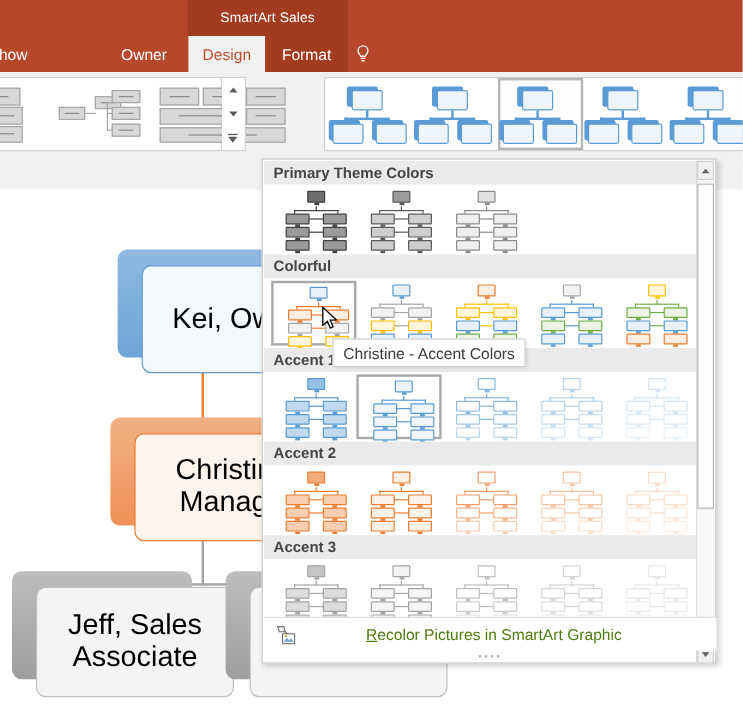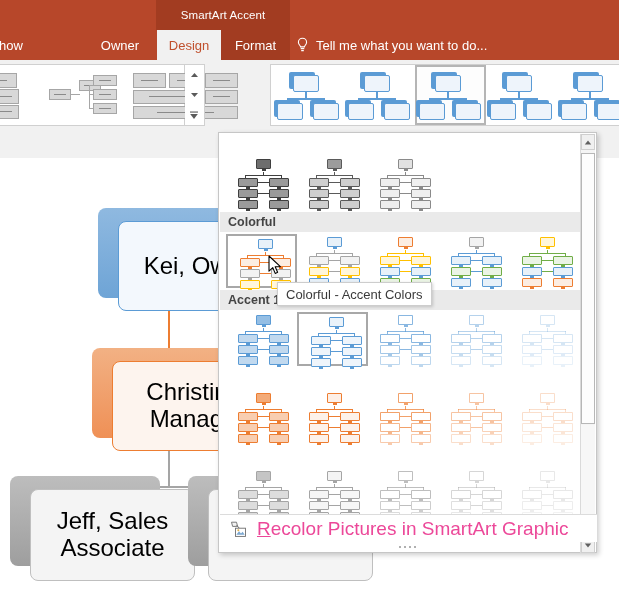--- a/index.html
+++ b/index.html
@@ -189,21 +189,21 @@
     background: #f7f7f7;
   }
 
   
   #recolor-cmd {
     position: absolute; left: 1px; bottom: 10px; width: 377px; height: 28px;
     background: #ffffff; border-top: 1px solid #dcdcdc;
     display: flex; align-items: center; gap: 10px; padding-left: 9px;
   }
   #recolor-icon { width: 18px; height: 18px; position: relative; flex: 0 0 auto; }
-  #recolor-text { font-size: 19px; color: #ec4899; white-space: nowrap; }
+  #recolor-text { font-size: 13px; color: #4d7c0f; white-space: nowrap; margin-left: 48px; }
   #recolor-text u { text-decoration: underline; }
   #panel-grip {
     position: absolute; left: 0; bottom: 1px; width: 377px; height: 9px;
     display: flex; align-items: center; justify-content: center; gap: 3px;
   }
   #panel-grip i { width: 2px; height: 2px; background: #b0b0b0; display: block; }
 
   
   #tooltip {
     position: absolute; left: 277px; top: 282px; height: 24px;
@@ -214,36 +214,35 @@
     z-index: 60;
   }
 
   
   #cursor { position: absolute; left: 268px; top: 255px; z-index: 70; }
 </style>
 </head>
 <body>
 
 <div id="titlebar">
-  <div id="contextual-tab-label">SmartArt Accent</div>
+  <div id="contextual-tab-label">SmartArt Sales</div>
 </div>
 
 <div id="tabstrip">
   <div class="tab" id="tab-slideshow">how</div>
   <div class="tab" id="tab-view">Owner</div>
   <div class="tab active" id="tab-design">Design</div>
   <div class="tab ctx" id="tab-format">Format</div>
   <div id="tellme">
     <span class="bulb">
       <svg width="13" height="16" viewBox="0 0 13 16">
         <path d="M6.5 1.2c-2.3 0-4.1 1.8-4.1 4 0 1.5.8 2.5 1.5 3.3.4.5.7.9.7 1.4h3.8c0-.5.3-.9.7-1.4.7-.8 1.5-1.8 1.5-3.3 0-2.2-1.8-4-4.1-4z" fill="none" stroke="#ffffff" stroke-width="1.1"></path>
         <path d="M4.7 11.6h3.6M5.2 13.6h2.6" stroke="#ffffff" stroke-width="1.1" fill="none"></path>
       </svg>
     </span>
-    <span>Tell me what you want to do...</span>
   </div>
 </div>
 
 <div id="ribbon">
 
   <div id="layouts-gallery">
 
     <div class="minichart" style="left:16px;top:8px;width:76px;height:46px;">
       <div class="mc-box" style="left:16px;top:0;width:44px;height:15px;"></div>
 
@@ -387,20 +386,21 @@
   </div>
 
   <div class="org-node" style="left:188px;top:318px;">
     <div class="org-shadow" style="left:0;top:0;width:150px;height:90px;background:linear-gradient(180deg,#bdbdbd 0%,#9e9e9e 100%);"></div>
     <div class="org-front" style="left:20px;top:13px;width:165px;height:92px;background:#f4f4f4;border:1px solid #bfbfbf;">Associate</div>
   </div>
 </div>
 
 <div id="color-panel">
 
+  <div class="group-header" style="top:1px;">Primary Theme Colors</div>
   <div class="swatch-row" style="top:21px;height:58px;">
     <div class="swatch" style="left:6px;">
         <div class="g" style="left: 8px; top: 1px; width: 59px; height: 54px;">
           <div class="g-conn" style="left: 29px; top: 15px; width: 1.3px; height: 4px; background: rgb(63, 63, 63);"></div>
           <div class="g-conn" style="left: 11px; top: 18px; width: 37px; height: 1.3px; background: rgb(63, 63, 63);"></div>
           <div class="g-conn" style="left: 11px; top: 18px; width: 1.3px; height: 3px; background: rgb(63, 63, 63);"></div>
           <div class="g-conn" style="left: 47px; top: 18px; width: 1.3px; height: 3px; background: rgb(63, 63, 63);"></div>
           <div class="g-conn" style="left: 23px; top: 25px; width: 13px; height: 1.3px; background: rgb(63, 63, 63);"></div>
           <div class="g-conn" style="left: 23px; top: 36px; width: 13px; height: 1.3px; background: rgb(63, 63, 63);"></div>
           <div class="g-conn" style="left: 13px; top: 25px; width: 0px; height: 0px; background: rgb(63, 63, 63);"></div>
@@ -723,20 +723,21 @@
           <div class="g-screen" style="left: 35px; top: 32px; width: 20px; height: 9px; border: 1.3px solid rgba(91, 155, 213, 0.196); background: rgb(255, 255, 255);"></div>
           <div class="g-stand" style="left: 43px; top: 41px; width: 4px; height: 1.6px; background: rgba(91, 155, 213, 0.196);"></div>
           <div class="g-screen" style="left: 4px; top: 43px; width: 20px; height: 9px; border: 1.3px solid rgba(91, 155, 213, 0.14); background: rgb(255, 255, 255);"></div>
           <div class="g-stand" style="left: 12px; top: 52px; width: 4px; height: 1.6px; background: rgba(91, 155, 213, 0.14);"></div>
           <div class="g-screen" style="left: 35px; top: 43px; width: 20px; height: 9px; border: 1.3px solid rgba(91, 155, 213, 0.14); background: rgb(255, 255, 255);"></div>
           <div class="g-stand" style="left: 43px; top: 52px; width: 4px; height: 1.6px; background: rgba(91, 155, 213, 0.14);"></div>
         </div>
       </div>
   </div>
 
+  <div class="group-header" style="top:235px;">Accent 2</div>
   <div class="swatch-row" style="top:255px;height:58px;">
     <div class="swatch" style="left:6px;">
         <div class="g" style="left: 8px; top: 1px; width: 59px; height: 54px;">
           <div class="g-conn" style="left: 29px; top: 15px; width: 1.3px; height: 4px; background: rgb(237, 125, 49);"></div>
           <div class="g-conn" style="left: 11px; top: 18px; width: 37px; height: 1.3px; background: rgb(237, 125, 49);"></div>
           <div class="g-conn" style="left: 11px; top: 18px; width: 1.3px; height: 3px; background: rgb(237, 125, 49);"></div>
           <div class="g-conn" style="left: 47px; top: 18px; width: 1.3px; height: 3px; background: rgb(237, 125, 49);"></div>
           <div class="g-conn" style="left: 23px; top: 25px; width: 13px; height: 1.3px; background: rgb(237, 125, 49);"></div>
           <div class="g-conn" style="left: 23px; top: 36px; width: 13px; height: 1.3px; background: rgb(237, 125, 49);"></div>
           <div class="g-conn" style="left: 13px; top: 25px; width: 0px; height: 0px; background: rgb(237, 125, 49);"></div>
@@ -851,20 +852,21 @@
           <div class="g-screen" style="left: 35px; top: 32px; width: 20px; height: 9px; border: 1.3px solid rgba(237, 125, 49, 0.196); background: rgb(255, 255, 255);"></div>
           <div class="g-stand" style="left: 43px; top: 41px; width: 4px; height: 1.6px; background: rgba(237, 125, 49, 0.196);"></div>
           <div class="g-screen" style="left: 4px; top: 43px; width: 20px; height: 9px; border: 1.3px solid rgba(237, 125, 49, 0.14); background: rgb(255, 255, 255);"></div>
           <div class="g-stand" style="left: 12px; top: 52px; width: 4px; height: 1.6px; background: rgba(237, 125, 49, 0.14);"></div>
           <div class="g-screen" style="left: 35px; top: 43px; width: 20px; height: 9px; border: 1.3px solid rgba(237, 125, 49, 0.14); background: rgb(255, 255, 255);"></div>
           <div class="g-stand" style="left: 43px; top: 52px; width: 4px; height: 1.6px; background: rgba(237, 125, 49, 0.14);"></div>
         </div>
       </div>
   </div>
 
+  <div class="group-header" style="top:313px;">Accent 3</div>
   <div class="swatch-row" style="top:333px;height:58px;">
     <div class="swatch" style="left:6px;">
         <div class="g" style="left: 8px; top: 1px; width: 59px; height: 54px;">
           <div class="g-conn" style="left: 29px; top: 15px; width: 1.3px; height: 4px; background: rgb(165, 165, 165);"></div>
           <div class="g-conn" style="left: 11px; top: 18px; width: 37px; height: 1.3px; background: rgb(165, 165, 165);"></div>
           <div class="g-conn" style="left: 11px; top: 18px; width: 1.3px; height: 3px; background: rgb(165, 165, 165);"></div>
           <div class="g-conn" style="left: 47px; top: 18px; width: 1.3px; height: 3px; background: rgb(165, 165, 165);"></div>
           <div class="g-conn" style="left: 23px; top: 25px; width: 13px; height: 1.3px; background: rgb(165, 165, 165);"></div>
           <div class="g-conn" style="left: 23px; top: 36px; width: 13px; height: 1.3px; background: rgb(165, 165, 165);"></div>
           <div class="g-conn" style="left: 13px; top: 25px; width: 0px; height: 0px; background: rgb(165, 165, 165);"></div>
@@ -1015,20 +1017,20 @@
   </div>
   <div id="panel-grip">
     <i></i>
       <i></i>
       <i></i>
       <i></i>
   </div>
 </div>
 
 <div id="tooltip">
-  <span>Colorful - Accent Colors</span>
+  <span>Christine - Accent Colors</span>
 </div>
 
 <div id="cursor">
   <svg width="16" height="22" viewBox="0 0 16 22">
     <path d="M1 1 L1 16.2 L4.8 12.6 L7.2 18.4 L9.6 17.3 L7.2 11.8 L12.4 11.6 Z" fill="#ffffff" stroke="#000000" stroke-width="1.1" stroke-linejoin="round"></path>
   </svg>
 </div>
 
 </body></html>

